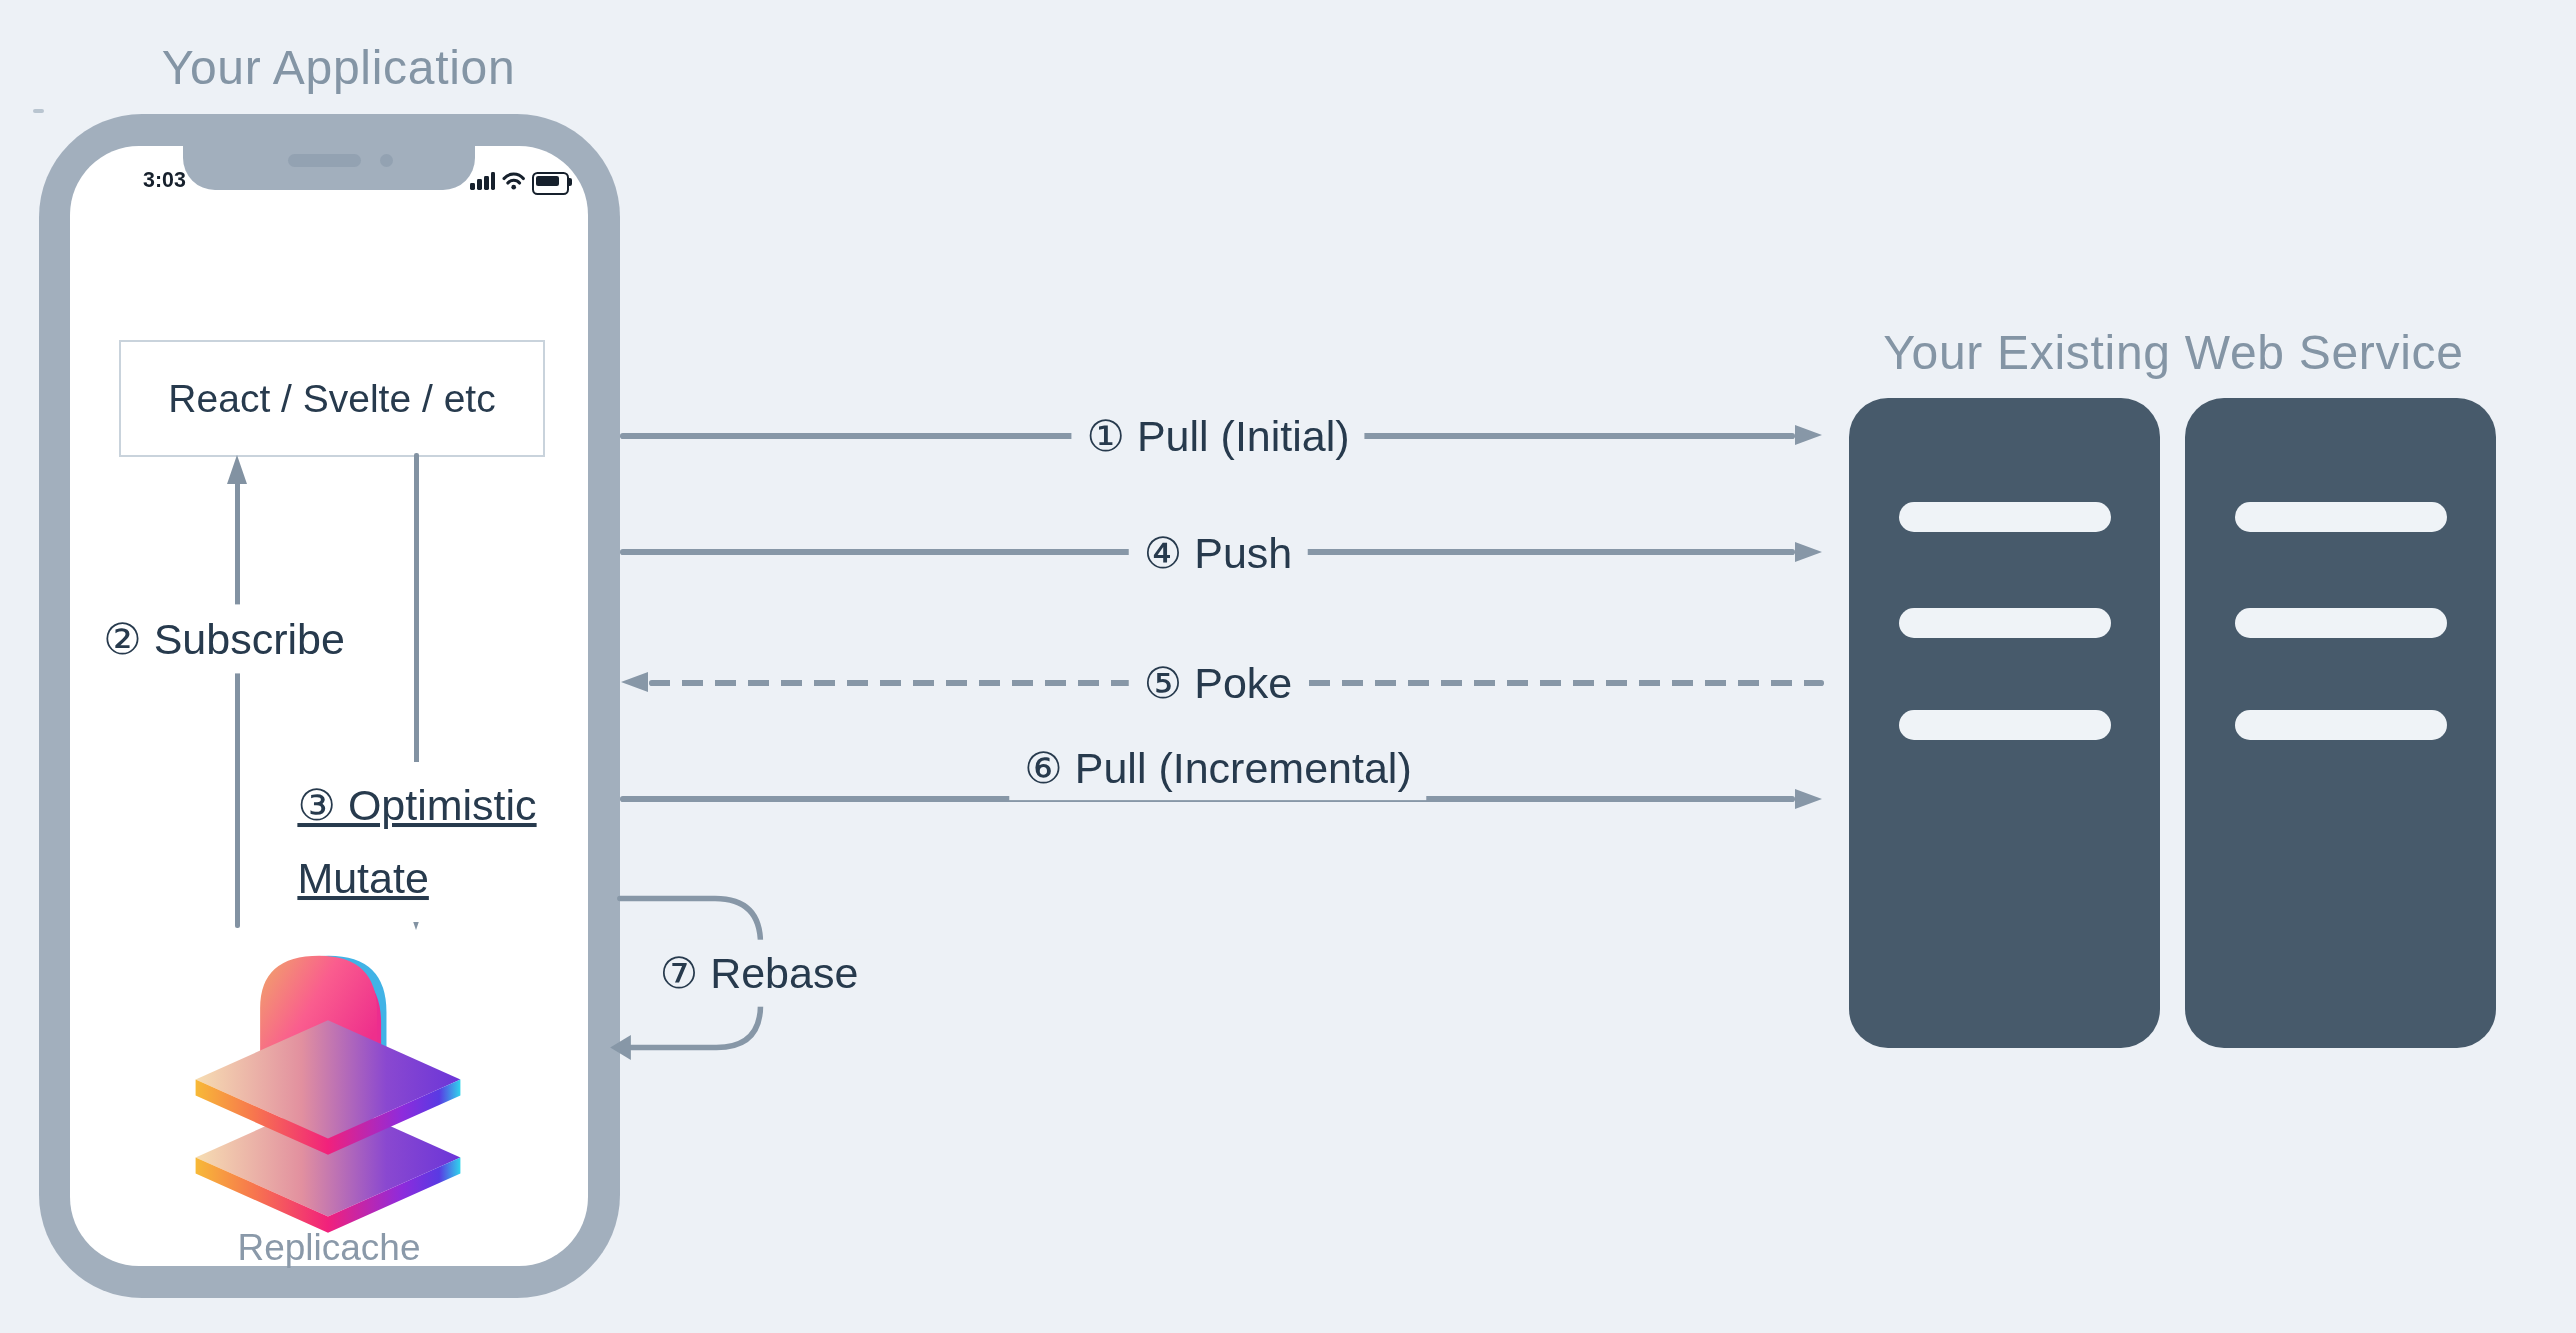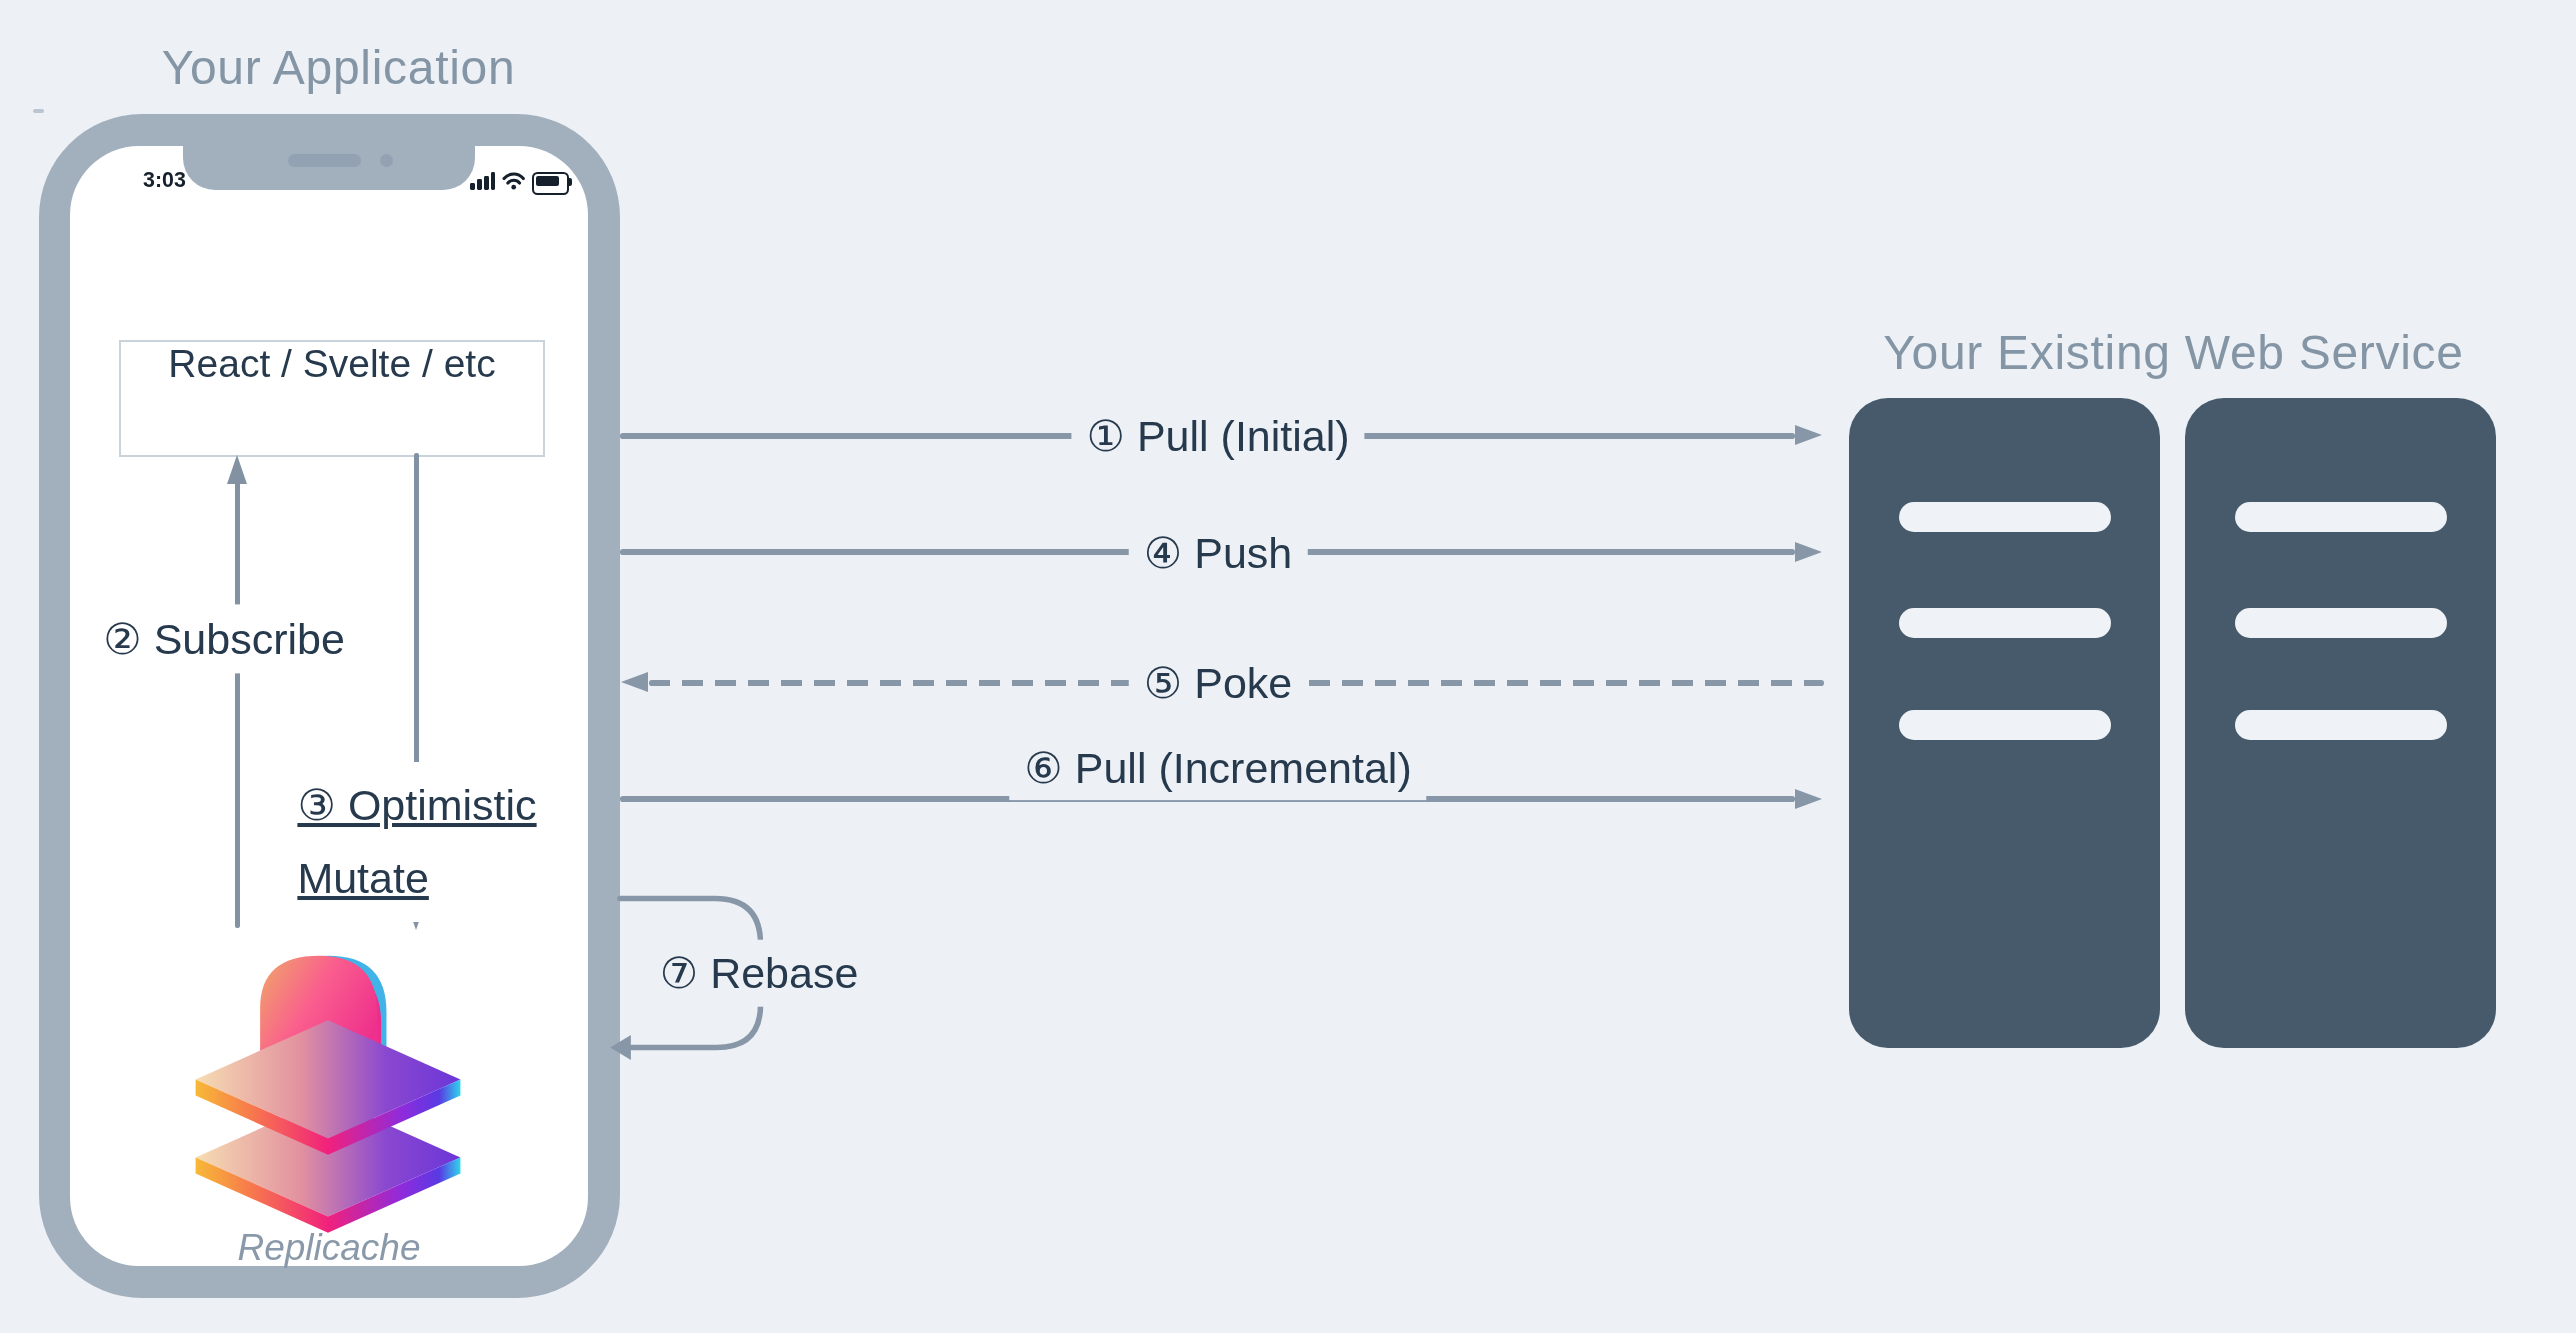--- a/index.html
+++ b/index.html
@@ -27,39 +27,39 @@
   .status-time{left:103px;top:168px;font-size:21.4px;font-weight:700;color:#16202c;margin-left:40px;}
   .signal{left:470px;top:171px;width:27.6px;height:19.3px;display:flex;align-items:flex-end;gap:2.1px;}
   .signal i{display:block;width:4.8px;background:#16202c;border-radius:1.4px;}
   .wifi{left:502px;top:171px;}
   .battery-body{left:532px;top:172px;width:33px;height:18.6px;border:2.1px solid #16202c;border-radius:5.5px;}
   .battery-fill{left:536px;top:176px;width:23px;height:10.3px;background:#16202c;border-radius:2.1px;}
   .battery-nub{left:569px;top:178px;width:3.4px;height:7.6px;background:#16202c;border-radius:0 2.1px 2.1px 0;}
 
   
   .react-box{left:119px;top:340px;width:422px;height:113px;background:#fff;border:2.8px solid #c9d3dc;
-    display:flex;justify-content:center;
+    display:flex;align-items:center;justify-content:center;
     font-size:39px;font-weight:500;color:#273a4d;}
 
   
   .vline{width:4.8px;background:#8292a2;border-radius:2.1px;}
   .line-sub{left:235px;top:482px;height:446px;}
   .line-mut{left:414px;top:453px;height:449px;}
   .arrow-up{left:227px;top:455px;width:0;height:0;
     border-left:10.3px solid transparent;border-right:10.3px solid transparent;border-bottom:29px solid #8292a2;}
   .arrow-down{left:406px;top:901px;width:0;height:0;
     border-left:10.3px solid transparent;border-right:10.3px solid transparent;border-top:29px solid #8292a2;}
   .diagram-label{font-size:43px;font-weight:500;color:#273a4d;white-space:nowrap;}
   .label-sub{left:224px;top:639px;transform:translate(-50%,-50%);background:#fff;padding:9.6px 11px;}
   .label-mut{left:417px;top:842px;transform:translate(-50%,-50%);background:#fff;padding:6.9px 13.8px;
     line-height:1.7;text-decoration:underline;}
 
   
   .logo{left:187px;top:945px;}
-  .logo-caption{left:329px;top:1248px;transform:translate(-50%,-50%);font-size:37px;color:#8a99a9;font-style:italic;}
+  .logo-caption{left:329px;top:1248px;transform:translate(-50%,-50%);font-size:37px;color:#8a99a9;}
 
   
   .hline{height:5.5px;background:#8797a7;border-radius:2.8px;}
   .hline-dashed{height:5.5px;border-radius:2.8px;
     background:repeating-linear-gradient(to right,#8797a7 0 20.7px,transparent 20.7px 33px);}
   .head-right{width:0;height:0;border-top:10.3px solid transparent;border-bottom:10.3px solid transparent;
     border-left:27.6px solid #8797a7;}
   .head-left{width:0;height:0;border-top:10.3px solid transparent;border-bottom:10.3px solid transparent;
     border-right:27.6px solid #8797a7;}
   .flow-label{transform:translate(-50%,-50%);background:#edf1f6;padding:6.9px 15px;}

